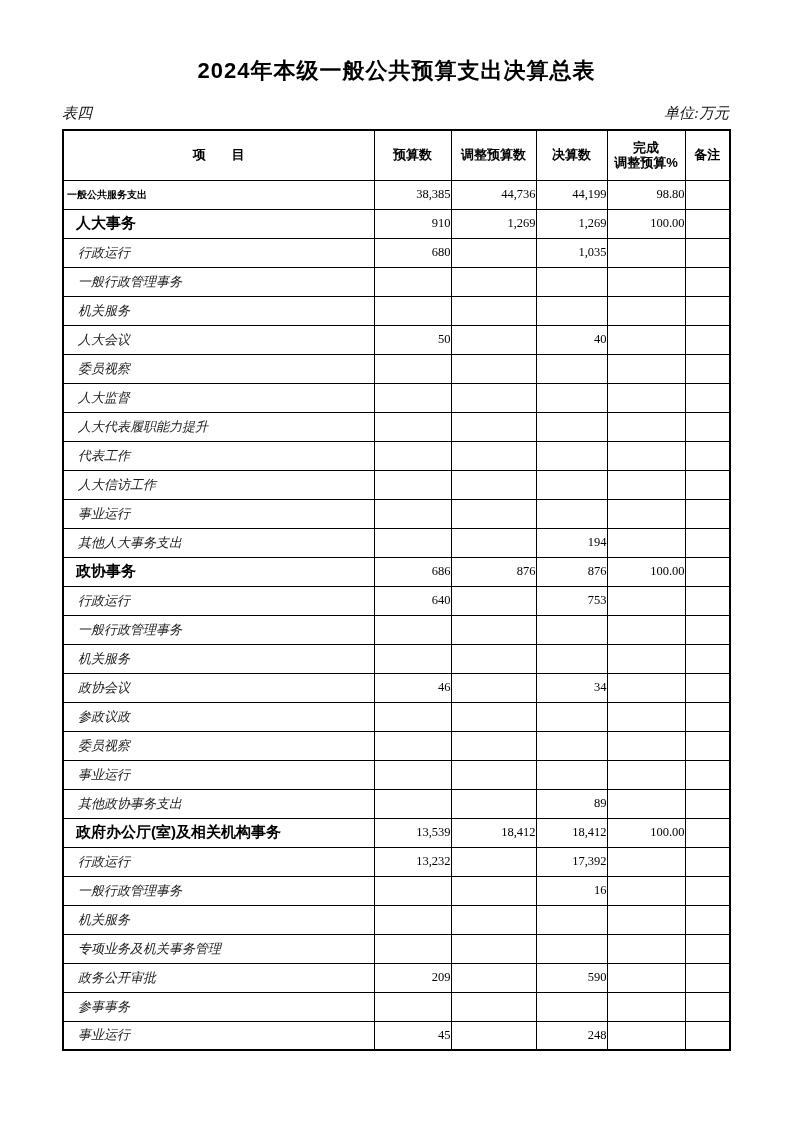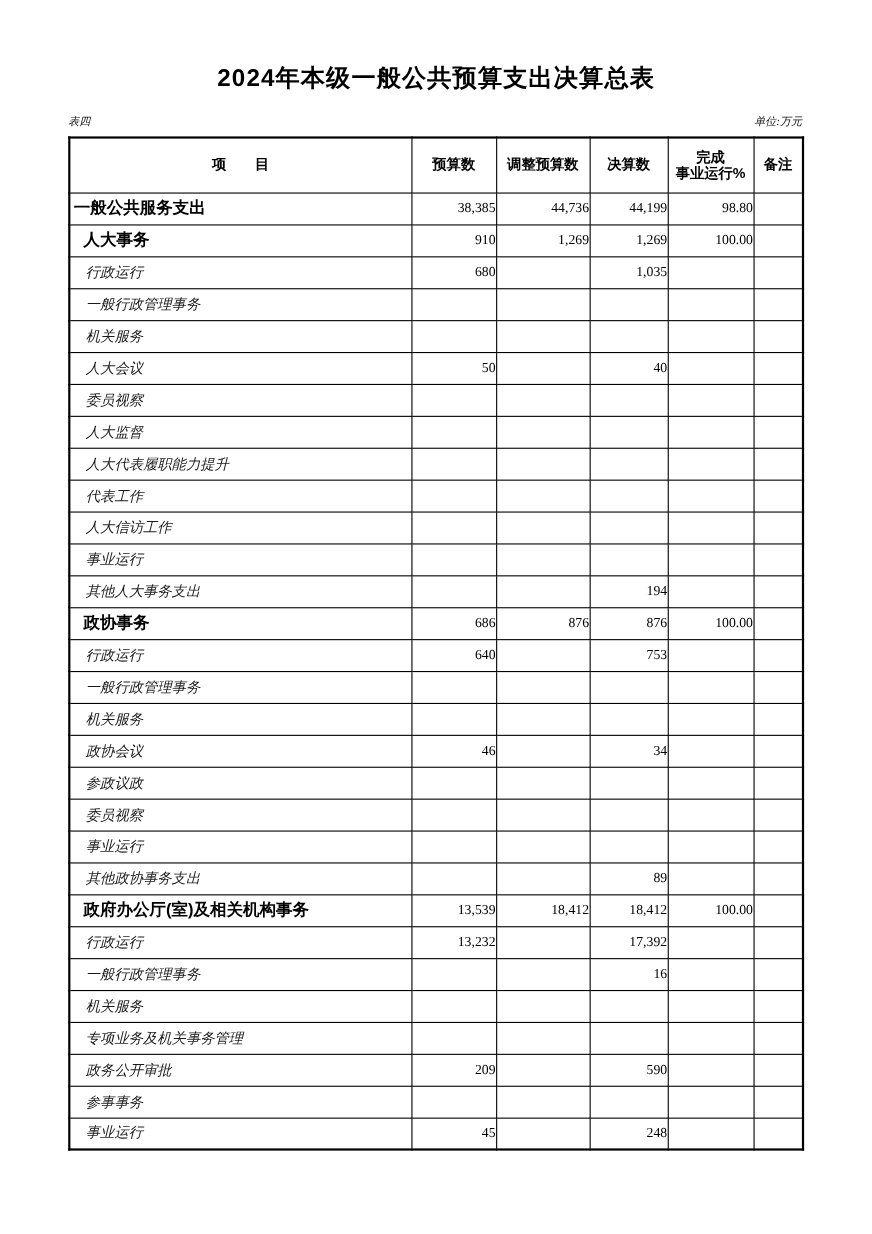--- a/index.html
+++ b/index.html
@@ -30,21 +30,21 @@
   .meta-row {
     width: 667px;
     margin: 18px 0 6px 62px;
     display: flex;
     justify-content: space-between;
     align-items: flex-end;
   }
   .kai {
     font-family: "Liberation Serif", serif;
     font-style: italic;
-    font-size: 10px;
+    font-size: 15px;
     color: #111;
   }
   table.budget {
     margin-left: 62px;
     width: 667px;
     border-collapse: collapse;
     table-layout: fixed;
     border: 2px solid #000;
   }
   table.budget th,
@@ -73,21 +73,21 @@
     text-align: right;
     padding-right: 8px;
     font-family: "Liberation Serif", serif;
     font-size: 12.5px;
   }
   .c-pct { padding-right: 14px; }
   tr.level-1 .c-label {
     padding-left: 3px;
     font-family: "Liberation Sans", sans-serif;
     font-weight: 700;
-    font-size: 15px;
+    font-size: 10px;
   }
   tr.level-2 .c-label {
     padding-left: 12px;
     font-family: "Liberation Sans", sans-serif;
     font-weight: 700;
     font-size: 15px;
   }
   tr.level-3 .c-label {
     padding-left: 14px;
     font-family: "Liberation Serif", serif;
@@ -124,21 +124,21 @@
       <col class="w-pct">
       <col class="w-note">
     </colgroup>
     <thead>
       <tr>
         <th>项　　目</th>
         <th>预算数</th>
         <th>调整预算数</th>
         <th>决算数</th>
         <th>完成
-事业运行%</th>
+调整预算%</th>
         <th>备注</th>
       </tr>
     </thead>
     <tbody>
         <tr class="level-1">
           <td class="c-label">一般公共服务支出</td>
           <td class="c-num">38,385</td>
           <td class="c-num">44,736</td>
           <td class="c-num">44,199</td>
           <td class="c-num c-pct">98.80</td>

